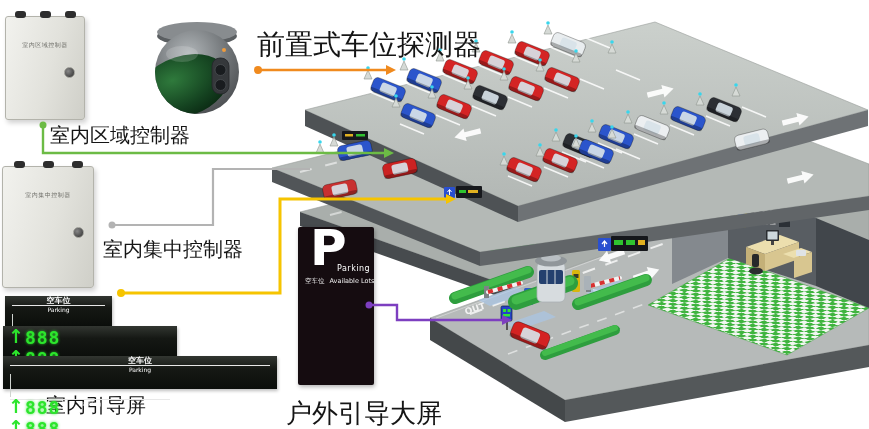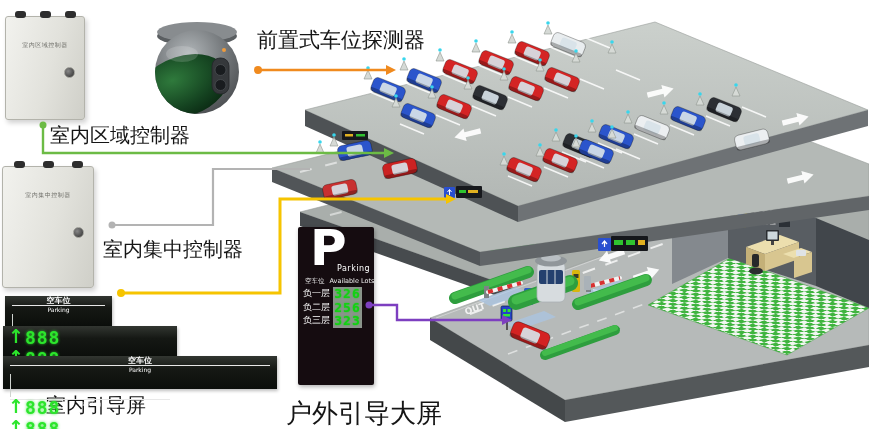--- a/index.html
+++ b/index.html
@@ -318,21 +318,21 @@
   </svg>
 
   <div class="ctrlbox" style="left:2px;top:166px;width:90px;height:120px;">
     <div class="knob" style="left:11px;"></div>
     <div class="knob" style="left:40px;"></div>
     <div class="knob" style="left:69px;"></div>
     <div class="boxlabel">室内集中控制器</div>
     <div class="lock" style="right:9px;top:60px;"></div>
   </div>
 
-  <div class="cap" style="left:257px;top:26px;font-size:21px;">前置式车位探测器</div>
+  <div class="cap" style="left:257px;top:26px;font-size:28px;">前置式车位探测器</div>
   <div class="cap" style="left:50px;top:122px;font-size:20px;">室内区域控制器</div>
   <div class="cap" style="left:103px;top:236px;font-size:20px;">室内集中控制器</div>
   <div class="cap" style="left:46px;top:392px;font-size:20px;">室内引导屏</div>
   <div class="cap" style="left:286px;top:396px;font-size:26px;">户外引导大屏</div>
 
   <div class="led" style="left:5px;top:296px;width:97px;height:28px;">
     <div class="zone">
       <span class="cn">空车位</span>
       <span class="en">Parking</span>
     </div>
@@ -375,34 +375,20 @@
     </div>
 
   </div>
 
   <div class="psign">
     <div class="pletter">P</div>
     <div class="pbrand">Parking</div>
     <div class="psub">
       <span>空车位</span><span class="sp">Available Lots</span>
     </div>
-    <div class="prows">
-      <div class="prow">
-        <span class="floor">负一层</span>
-        <span class="cnt">326</span>
-      </div>
-      <div class="prow">
-        <span class="floor">负二层</span>
-        <span class="cnt">256</span>
-      </div>
-      <div class="prow">
-        <span class="floor">负三层</span>
-        <span class="cnt">323</span>
-      </div>
-    </div>
   </div>
 
   <svg class="abs" style="left:0;top:0;pointer-events:none;" width="869" height="429" viewBox="0 0 869 429">
     <g>
       <circle cx="258" cy="70" r="4" fill="#f08a1e"></circle>
       <path d="M258,70 L386,70" stroke="#f08a1e" stroke-width="2.6" fill="none"></path>
       <polygon points="386,65 396,70 386,75" fill="#f08a1e"></polygon>
     </g>
     <g>
       <circle cx="43" cy="125" r="3.5" fill="#6cbb45"></circle>

